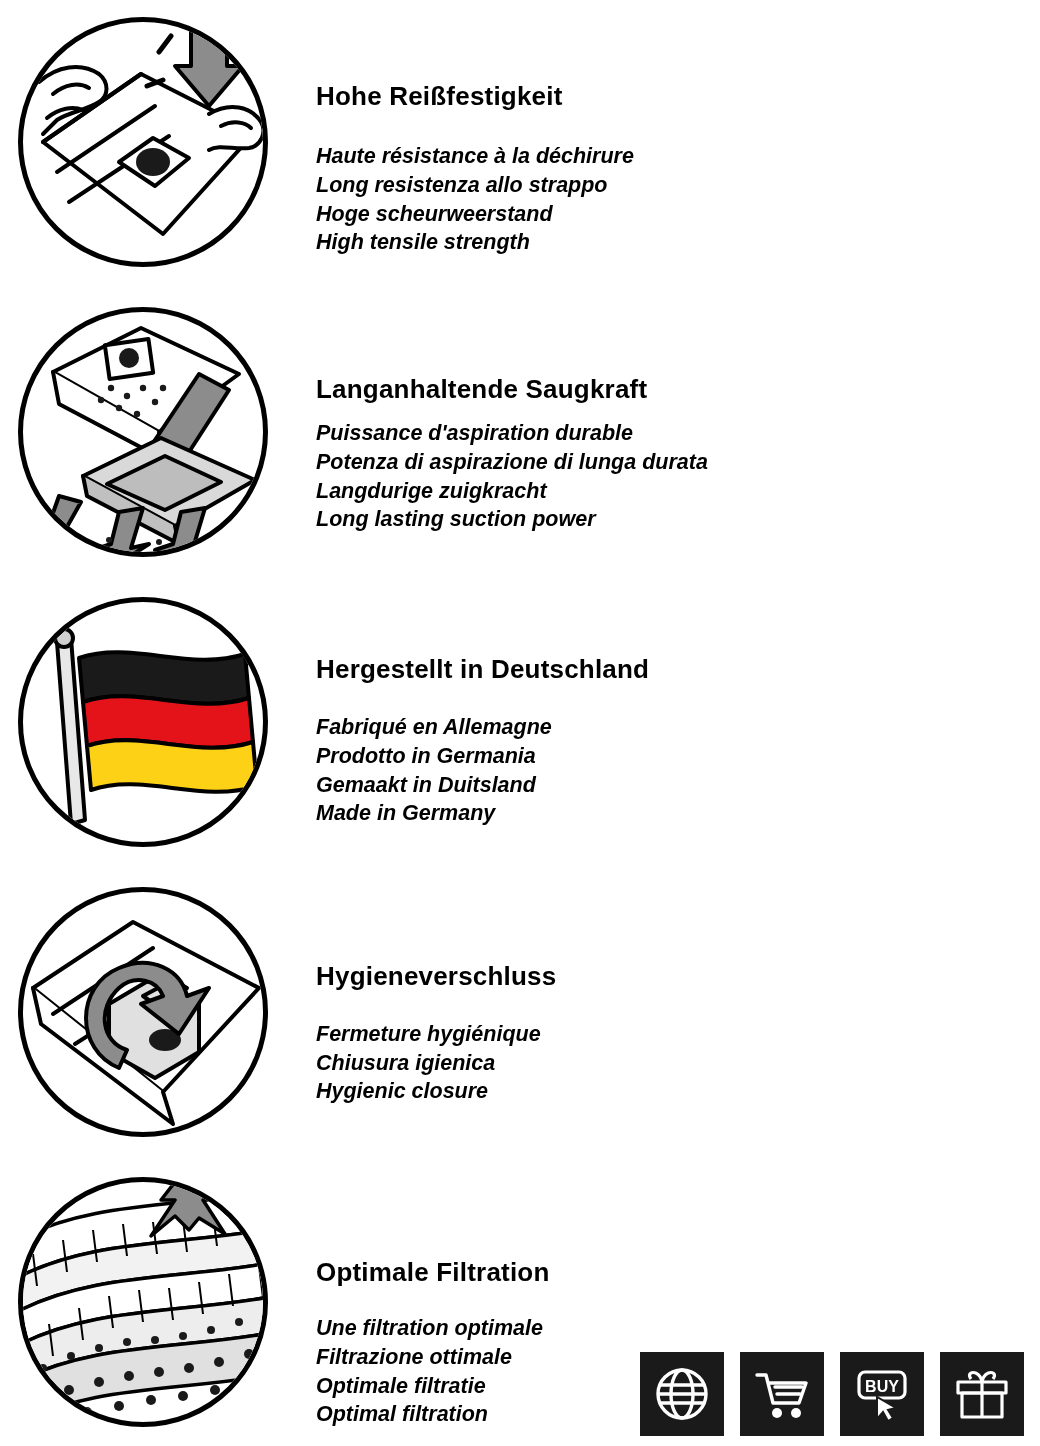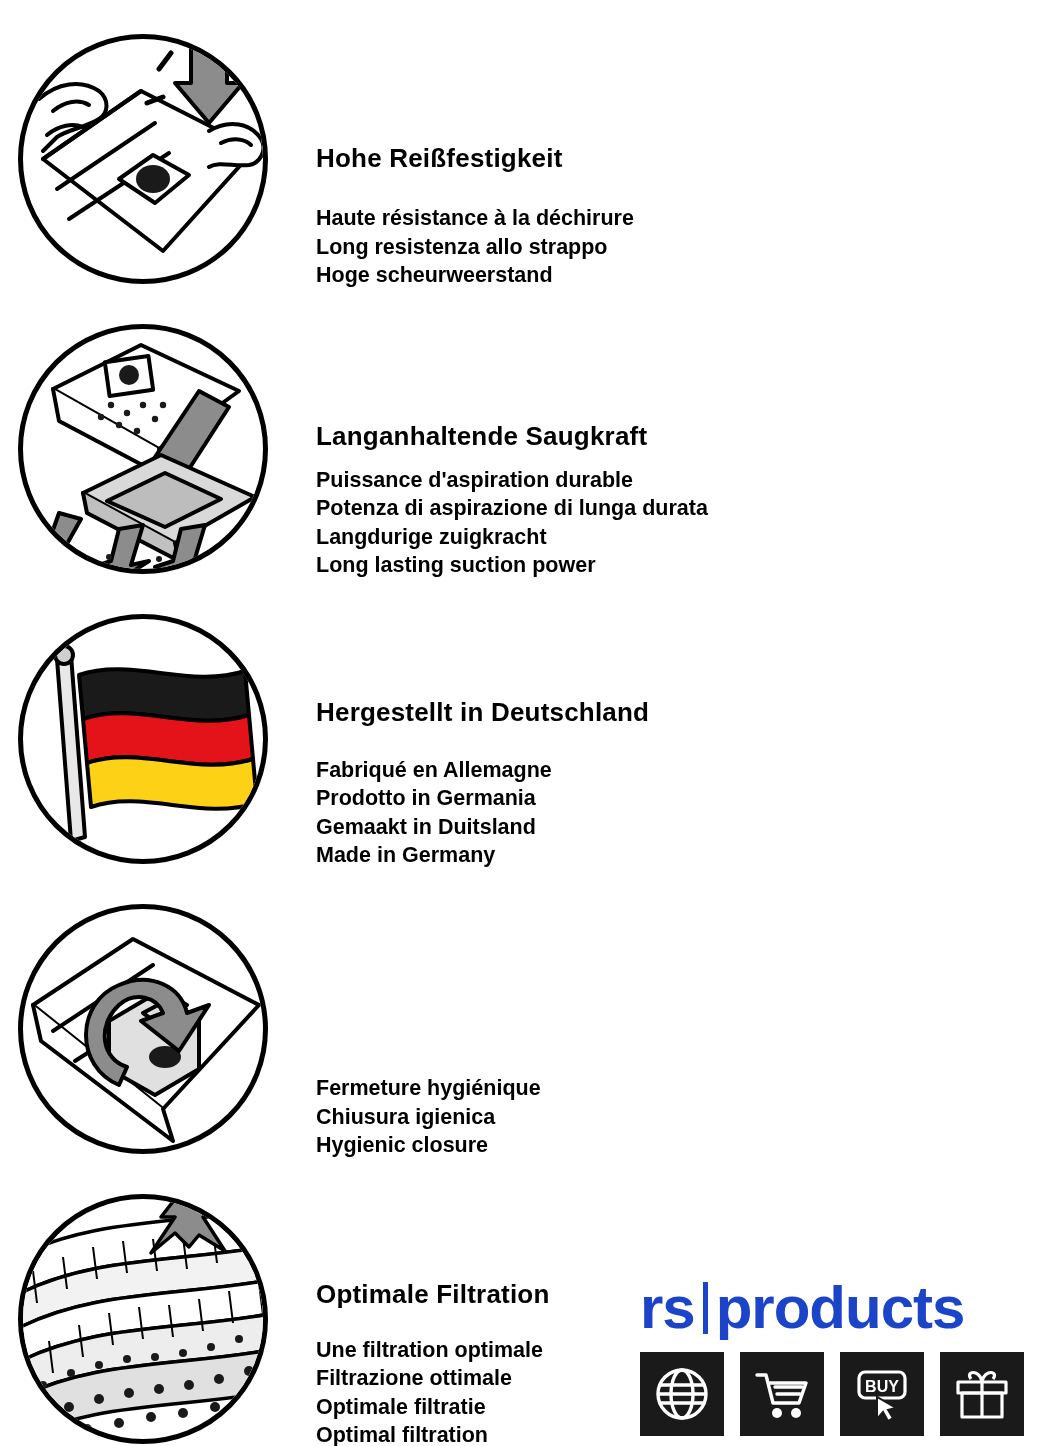--- a/index.html
+++ b/index.html
@@ -11,21 +11,21 @@
     width: 1040px;
     height: 1446px;
     position: relative;
     font-family: "Liberation Sans", sans-serif;
     color: #000;
     overflow: hidden;
   }
   .feature-row {
     position: relative;
     display: flex;
-    align-items: flex-end;
+    align-items: center;
     height: 290px;
     padding-left: 18px;
   }
   .icon-wrap {
     width: 256px;
     height: 256px;
     flex: 0 0 256px;
     position: relative;
   }
   .icon-circle {
@@ -48,20 +48,21 @@
     letter-spacing: 0.2px;
     margin: 0 0 26px 0;
     color: #000;
   }
   .feat-line {
     font-size: 21.5px;
     font-weight: bold;
     line-height: 1.33;
     margin: 0;
     color: #000;
+    font-style: italic;
   }
   
   .row1 .text-col { padding-top: 48px; }
   .row2 .text-col { padding-top: 38px; }
   .row3 .text-col { padding-top: 32px; }
   .row4 .text-col { padding-top: 37px; }
   .row5 .text-col { padding-top: 32px; }
   .row1 .feat-title { margin-bottom: 30px; }
   .row2 .feat-title { margin-bottom: 14px; }
   .row3 .feat-title { margin-bottom: 28px; }
@@ -134,20 +135,21 @@
           <path d="M148 14 L136 30 M226 14 L238 30 M140 58 L124 64 M232 58 L248 64" stroke-width="5"></path>
         </g>
       </svg>
     </div>
   </div>
   <div class="text-col">
     <div class="feat-title">Hohe Reißfestigkeit</div>
     <p class="feat-line">Haute résistance à la déchirure</p>
     <p class="feat-line">Long resistenza allo strappo</p>
     <p class="feat-line">Hoge scheurweerstand</p>
+    <p class="feat-line">High tensile strength</p>
   </div>
 </div>
 
 <div class="feature-row row2">
   <div class="icon-wrap">
     <div class="icon-circle">
       <svg width="250" height="250" viewBox="0 0 250 250">
         <g fill="none" stroke="#000" stroke-width="4" stroke-linejoin="round" stroke-linecap="round">
 
           <path d="M30 60 L118 16 L216 62 L136 120 Z" fill="#fff"></path>
@@ -235,20 +237,21 @@
           <path d="M86 112 L130 86 L176 112 L176 160 L132 186 L86 160 Z" fill="#e0e0e0"></path>
           <path d="M120 104 L150 88 L164 96 L134 114 Z" fill="#e0e0e0"></path>
           <ellipse cx="142" cy="148" rx="16" ry="11" fill="#1a1a1a" stroke="none"></ellipse>
 
           <path d="M96 176 C52 158 52 94 96 76 C128 62 158 78 164 104 L186 96 L156 142 L118 112 L140 104 C134 88 112 82 96 96 C74 116 78 150 104 158 Z" fill="#8c8c8c" stroke="#000"></path>
         </g>
       </svg>
     </div>
   </div>
   <div class="text-col">
+    <div class="feat-title">Hygieneverschluss</div>
     <p class="feat-line">Fermeture hygiénique</p>
     <p class="feat-line">Chiusura igienica</p>
     <p class="feat-line">Hygienic closure</p>
   </div>
 </div>
 
 <div class="feature-row row5">
   <div class="icon-wrap">
     <div class="icon-circle">
       <svg width="250" height="250" viewBox="0 0 250 250">
@@ -315,23 +318,20 @@
   <div class="text-col">
     <div class="feat-title">Optimale Filtration</div>
     <p class="feat-line">Une filtration optimale</p>
     <p class="feat-line">Filtrazione ottimale</p>
     <p class="feat-line">Optimale filtratie</p>
     <p class="feat-line">Optimal filtration</p>
   </div>
 </div>
 
 <div class="brand">
-  <div class="brand-word">
-    <span>rs</span><span class="brand-bar"></span><span>products</span>
-  </div>
   <div class="brand-icons">
     <div class="brand-icon">
       <svg width="62" height="62" viewBox="0 0 62 62">
         <g fill="none" stroke="#fff" stroke-width="3.4">
           <circle cx="31" cy="31" r="24"></circle>
           <ellipse cx="31" cy="31" rx="11" ry="24"></ellipse>
           <path d="M8 22 H54 M8 40 H54 M7 31 H55"></path>
         </g>
       </svg>
     </div>

